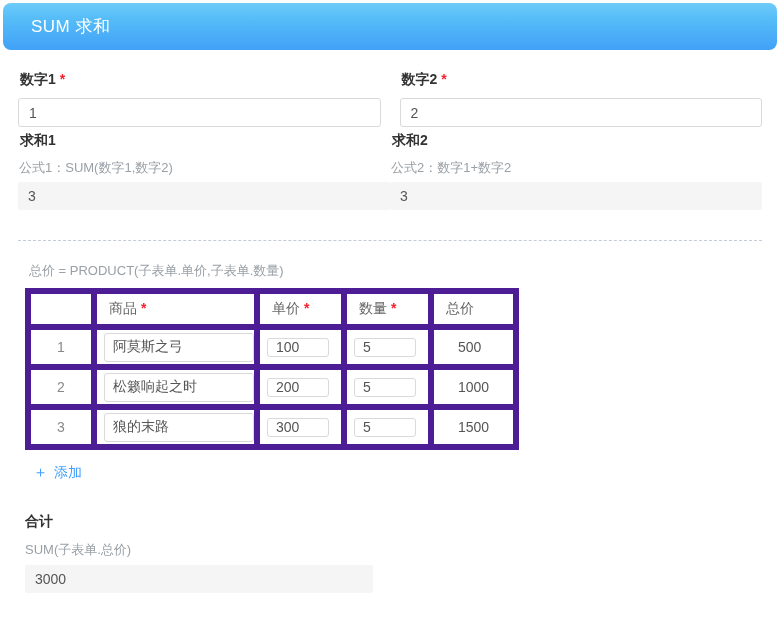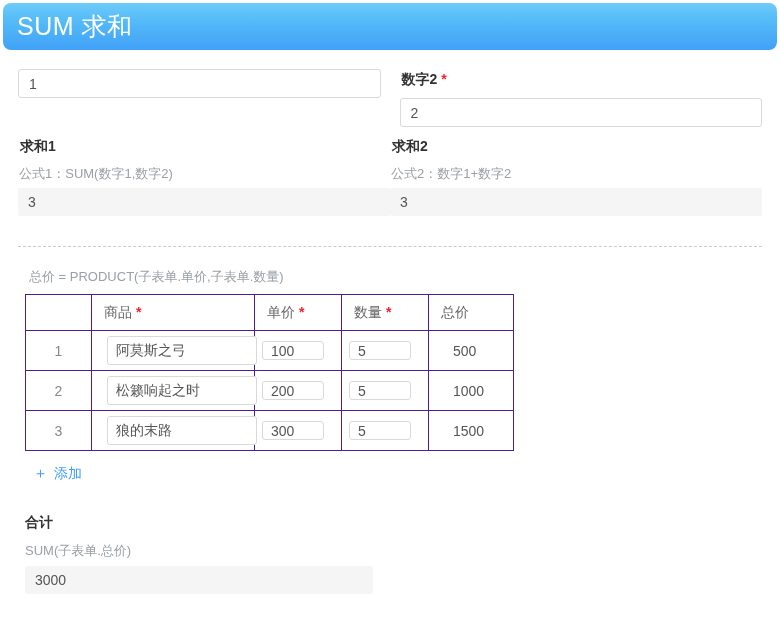--- a/index.html
+++ b/index.html
@@ -17,23 +17,23 @@
   .form-header {
     margin: 3px 3px 0 3px;
     height: 47px;
     border-radius: 8px;
     background: linear-gradient(180deg, #6ecbf9 0%, #55bcf8 35%, #41a1f7 100%);
     display: flex;
     align-items: center;
   }
   .form-header h1 {
     color: #ffffff;
-    font-size: 25px;
+    font-size: 17px;
     font-weight: normal;
-    padding-left: 14px;
+    padding-left: 28px;
     letter-spacing: 0.5px;
     text-align: right;
   }
 
   
   .content { padding: 0 18px; }
 
   .field-grid {
     display: grid;
     grid-template-columns: 1fr 1fr;
@@ -58,21 +58,21 @@
     font-size: 14px;
     color: #555;
     font-family: inherit;
     outline: none;
     background: #fff;
   }
 
   .calc-grid {
     display: grid;
     grid-template-columns: 1fr 1fr;
-    margin-top: 9px;
+    margin-top: 3px;
   }
   .formula-hint {
     color: #9aa0a6;
     font-size: 13px;
     margin: 7px 0 5px 1px;
   }
   .readonly-box {
     background: #f5f5f5;
     border-radius: 2px;
     height: 28px;
@@ -93,39 +93,39 @@
   .subform-title { font-weight: bold; font-size: 14px; color: #333; }
   .subform-formula { color: #9aa0a6; font-size: 13px; margin: 11px 0 8px 4px; }
 
   table.subform-table {
     border-collapse: collapse;
     table-layout: fixed;
     width: 488px;
     background: #fff;
   }
   .subform-table th, .subform-table td {
-    border: 1px solid #4c1d95;
+    border: 6px solid #4c1d95;
     font-weight: normal;
     text-align: left;
     font-size: 14px;
   }
   .subform-table th { height: 36px; color: #666; padding-left: 12px; }
   .subform-table td { height: 40px; color: #555; padding-left: 24px; }
   .col-idx   { width: 66px; }
   .col-prod  { width: 163px; }
   .col-price { width: 87px; }
   .col-qty   { width: 87px; }
   .col-total { width: 85px; }
   .cell-idx { text-align: center !important; color: #888 !important; padding-left: 0 !important; }
   td.cell-input { padding-left: 7px !important; }
   .cell-text-input {
     width: 150px; height: 29px;
     border: 1px solid #d9d9d9; border-radius: 3px;
     padding: 0 8px; font-size: 14px; color: #555;
-    font-family: inherit; outline: none; background: #fff; margin-left: 8px;
+    font-family: inherit; outline: none; background: #fff;
   }
   .cell-num-input {
     width: 62px; height: 19px;
     border: 1px solid #d9d9d9; border-radius: 3px;
     padding: 0 8px; font-size: 14px; color: #555;
     font-family: inherit; outline: none; background: #fff;
   }
 
   .add-row {
     margin: 13px 0 0 8px;
@@ -149,20 +149,21 @@
 <body>
 
 <div class="form-header">
   <h1>SUM 求和</h1>
 </div>
 
 <div class="content">
 
   <div class="field-grid">
     <div>
+      <div class="field-label"><span>数字1</span><span class="req">*</span></div>
       <input class="text-input" type="text" value="1" style="">
     </div>
     <div>
       <div class="field-label"><span>数字2</span><span class="req">*</span></div>
       <input class="text-input" type="text" value="2" style="">
     </div>
   </div>
 
   <div class="calc-grid">
     <div>

